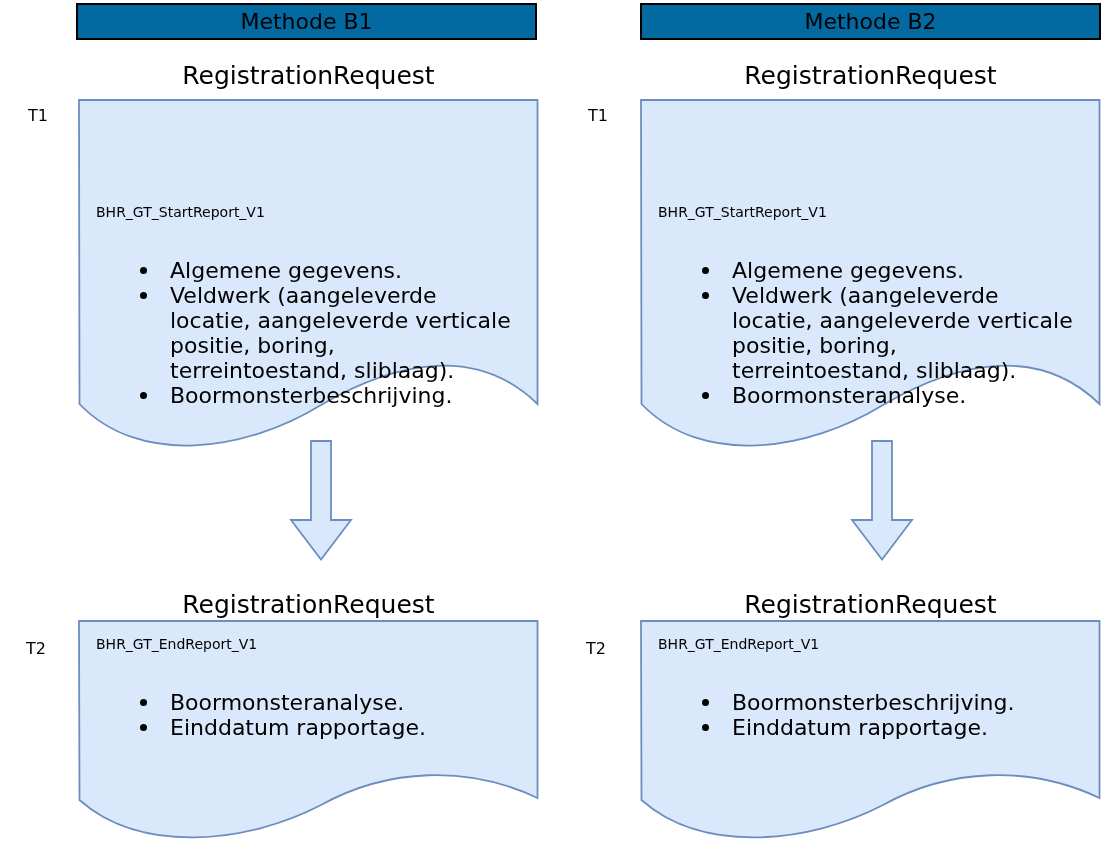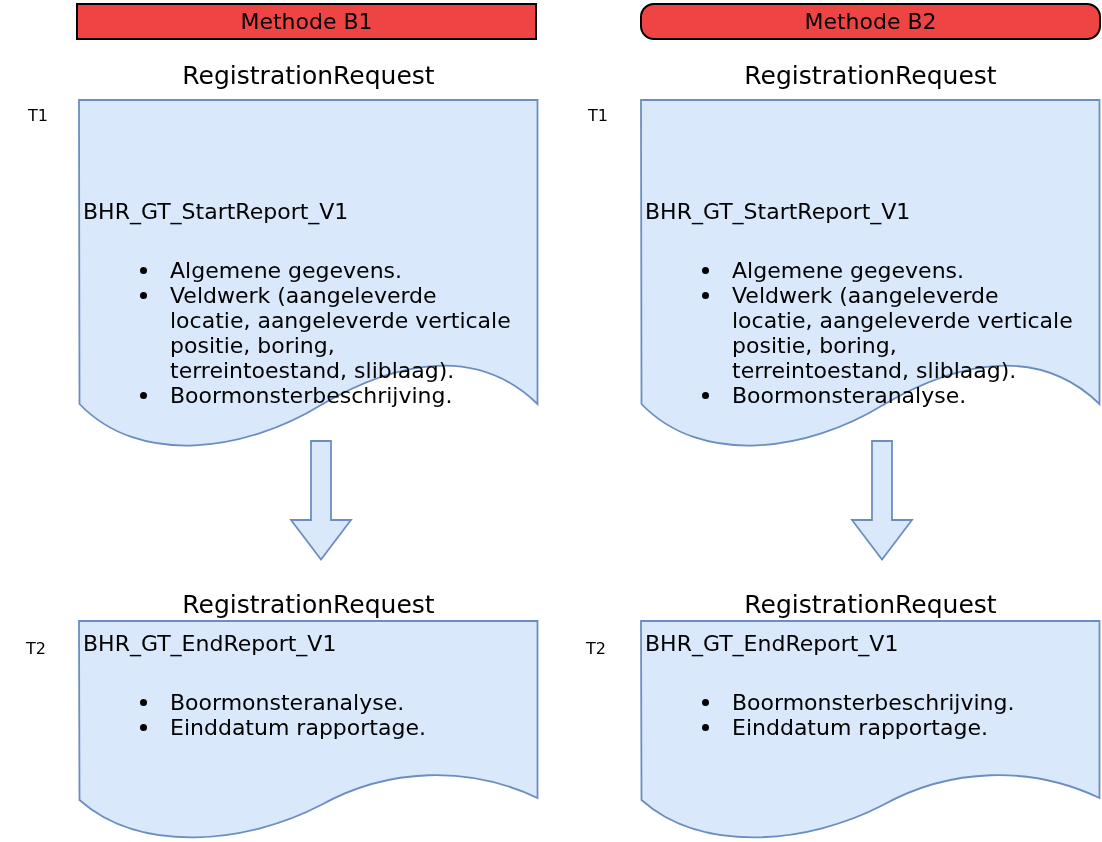--- a/index.html
+++ b/index.html
@@ -15,21 +15,21 @@
     font-family: "DejaVu Sans", sans-serif;
     color: #000000;
   }
 
   .method-header {
     position: absolute;
     top: 3px;
     width: 457px;
     height: 33px;
     border: 2px solid #000000;
-    background: #ef4444;
+    background: #0369a1;
     text-align: center;
     font-size: 22px;
     line-height: 34px;
   }
   .reg-label {
     position: absolute;
     width: 461px;
     text-align: center;
     font-size: 25px;
     line-height: 26px;
@@ -48,23 +48,23 @@
     left: 0;
     top: 0;
   }
   .doc-content {
     position: absolute;
     left: 0;
     top: 0;
     width: 461px;
   }
   .doc-title {
-    font-size: 22px;
+    font-size: 14px;
     line-height: 26px;
-    padding-left: 5px;
+    padding-left: 18px;
     white-space: nowrap;
   }
   .doc-bullets {
     margin: 33px 0 0 0;
     padding: 0 20px 0 92px;
     list-style: none;
   }
   .doc-bullets li {
     position: relative;
     font-size: 22px;
@@ -130,21 +130,21 @@
   </svg>
   <div class="doc-content" style="top:631px; top:11px;">
     <div class="doc-title">BHR_GT_EndReport_V1</div>
     <ul class="doc-bullets">
       <li>Boormonsteranalyse.</li>
       <li>Einddatum rapportage.</li>
     </ul>
   </div>
 </div>
 
-<div class="method-header" style="left:640px;border-radius:14px;">Methode B2</div>
+<div class="method-header" style="left:640px;">Methode B2</div>
 
 <div class="reg-label" style="left:640px; top:63px;">RegistrationRequest</div>
 
 <div class="time-label" style="left:588px; top:103px;">T1</div>
 
 <div class="doc-shape-wrap" style="left:640px; top:99px; height:361px;">
   <svg width="461" height="361" viewBox="0 0 461 361">
     <path d="M1,1 H459.5 V305 C400,247 320,261 243,306 C168,352 62,368 1.5,305 Z" fill="#dae8fc" stroke="#6c8ebf" stroke-width="1.8"></path>
   </svg>
   <div class="doc-content" style="top:100px;">

